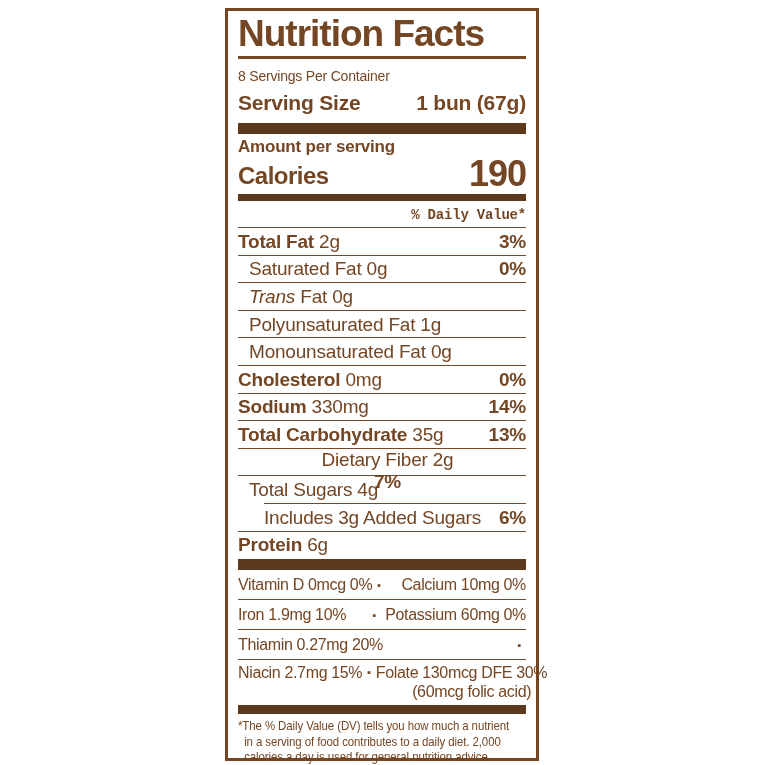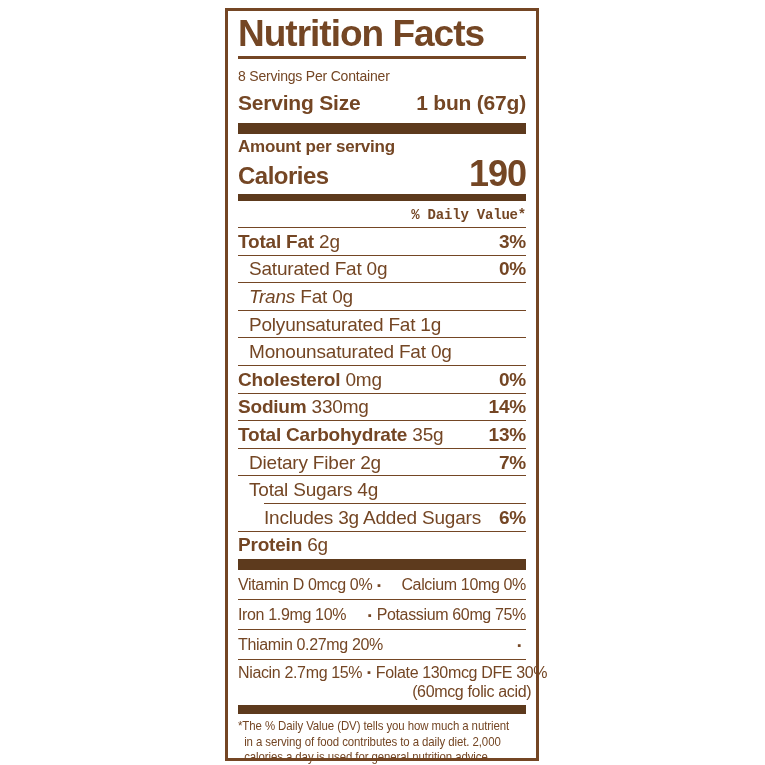--- a/index.html
+++ b/index.html
@@ -127,21 +127,21 @@
       <div class="nutrient-row" style="padding-left: 0px;">
         <span class="nutrient-left"><b>Sodium</b><span>&nbsp;330mg</span></span>
         <span class="dv">14%</span>
         <div class="rule" style="left: 0px;"></div>
       </div>
       <div class="nutrient-row" style="padding-left: 0px;">
         <span class="nutrient-left"><b>Total Carbohydrate</b><span>&nbsp;35g</span></span>
         <span class="dv">13%</span>
         <div class="rule" style="left: 0px;"></div>
       </div>
-      <div class="nutrient-row" style="padding-left: 11px;">
+      <div class="nutrient-row" style="padding-left: 11px; flex-direction: column;">
         <span class="nutrient-left"><span>Dietary Fiber</span><span>&nbsp;2g</span></span>
         <span class="dv">7%</span>
         <div class="rule" style="left: 0px;"></div>
       </div>
       <div class="nutrient-row" style="padding-left: 11px;">
         <span class="nutrient-left"><span>Total Sugars</span><span>&nbsp;4g</span></span>
         <div class="rule" style="left: 26px;"></div>
       </div>
       <div class="nutrient-row" style="padding-left: 26px;">
         <span class="nutrient-left"><span>Includes 3g Added Sugars</span></span>
@@ -161,21 +161,21 @@
         <span class="bullet">▪</span>
         <span class="right">
           <div>Calcium 10mg 0%</div>
         </span>
         <div class="rule"></div>
       </div>
       <div class="vitamin-row">
         <span class="left">Iron 1.9mg 10%</span>
         <span class="bullet">▪</span>
         <span class="right">
-          <div>Potassium 60mg 75%</div>
+          <div>Potassium 60mg 0%</div>
         </span>
         <div class="rule"></div>
       </div>
       <div class="vitamin-row">
         <span class="left">Thiamin 0.27mg 20%</span>
         <span class="bullet">▪</span>
         <div class="rule"></div>
       </div>
       <div class="vitamin-row tall">
         <span class="left">Niacin 2.7mg 15%</span>

